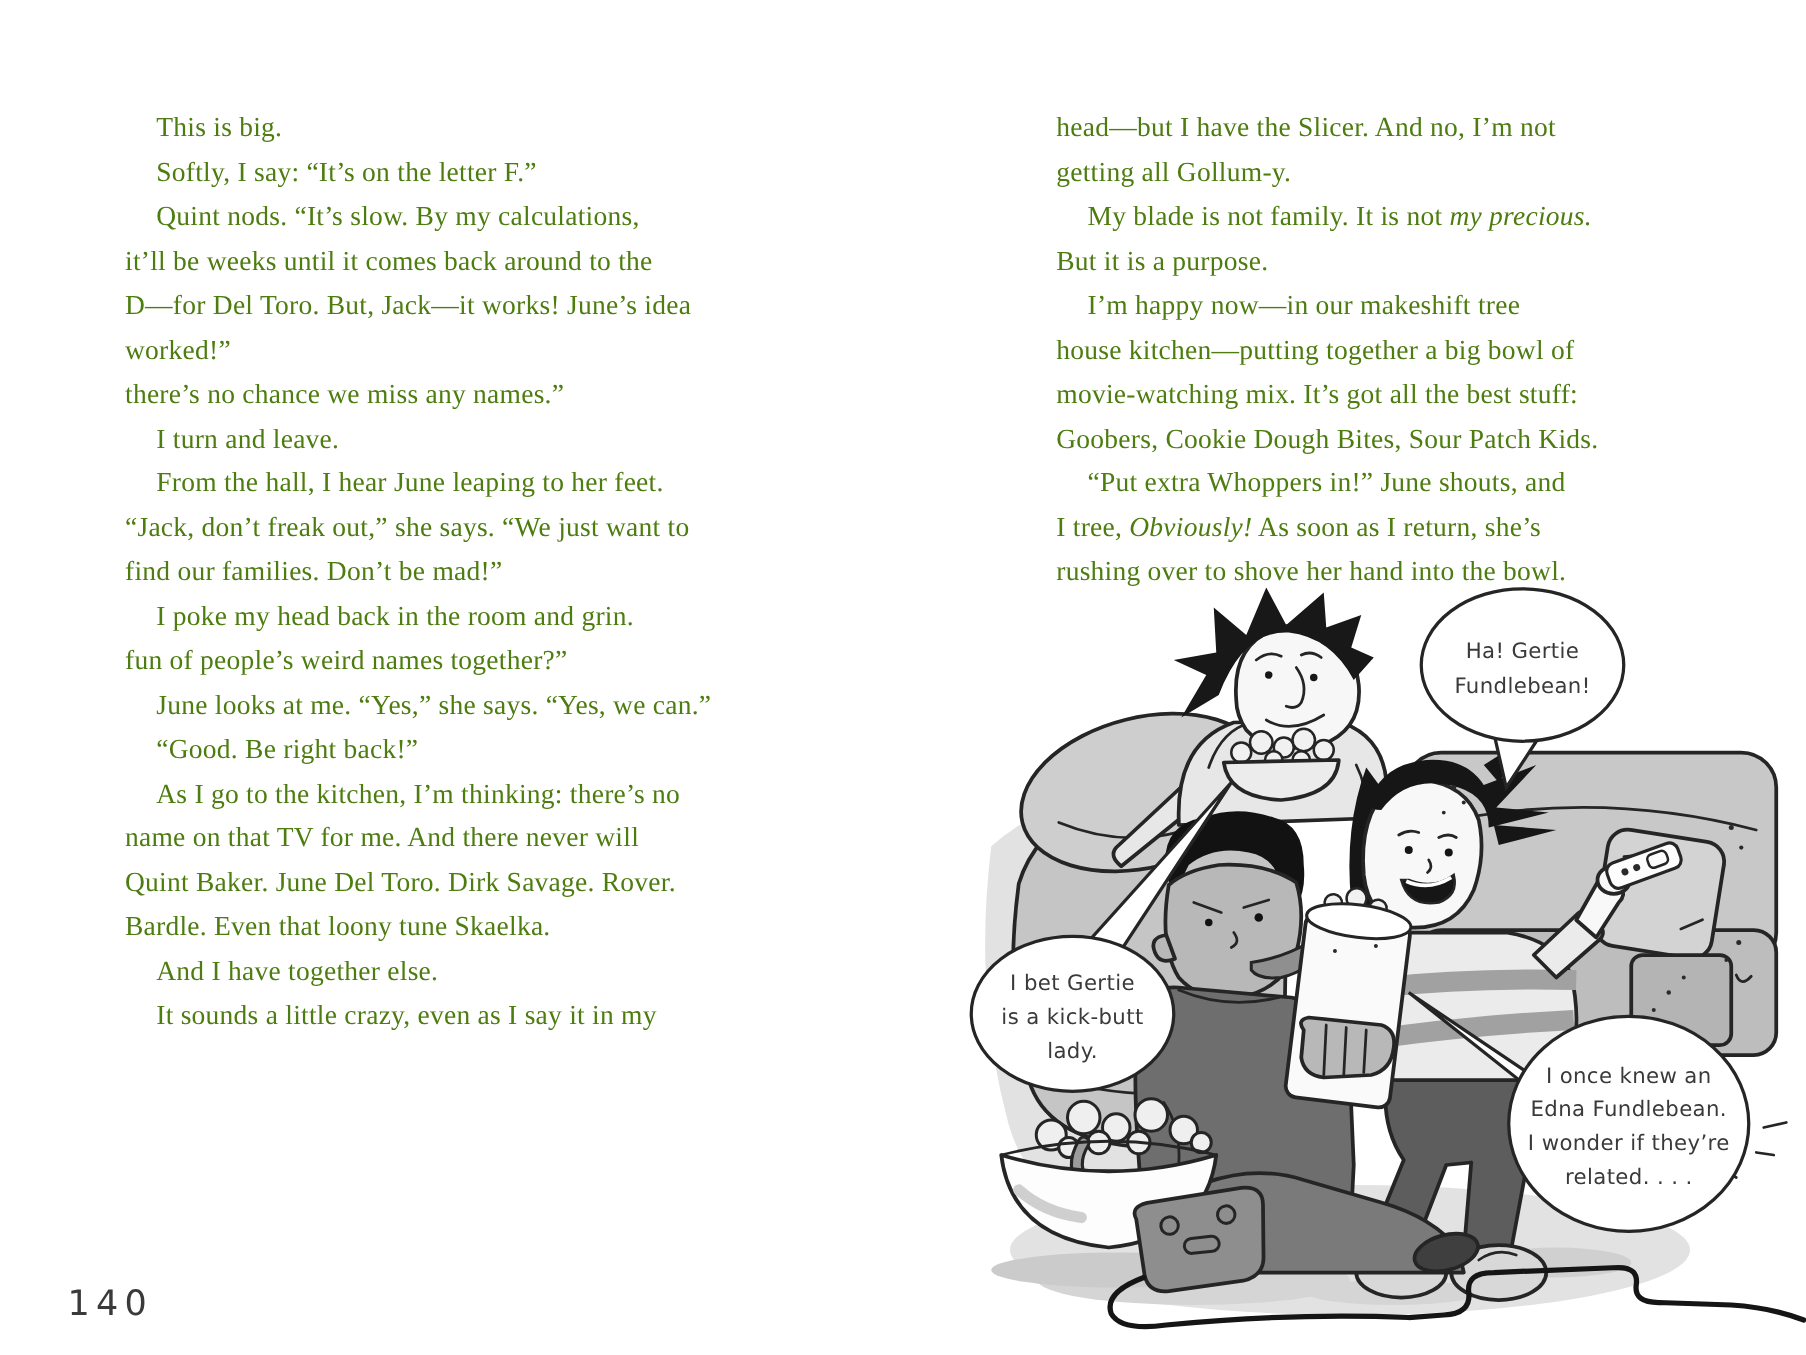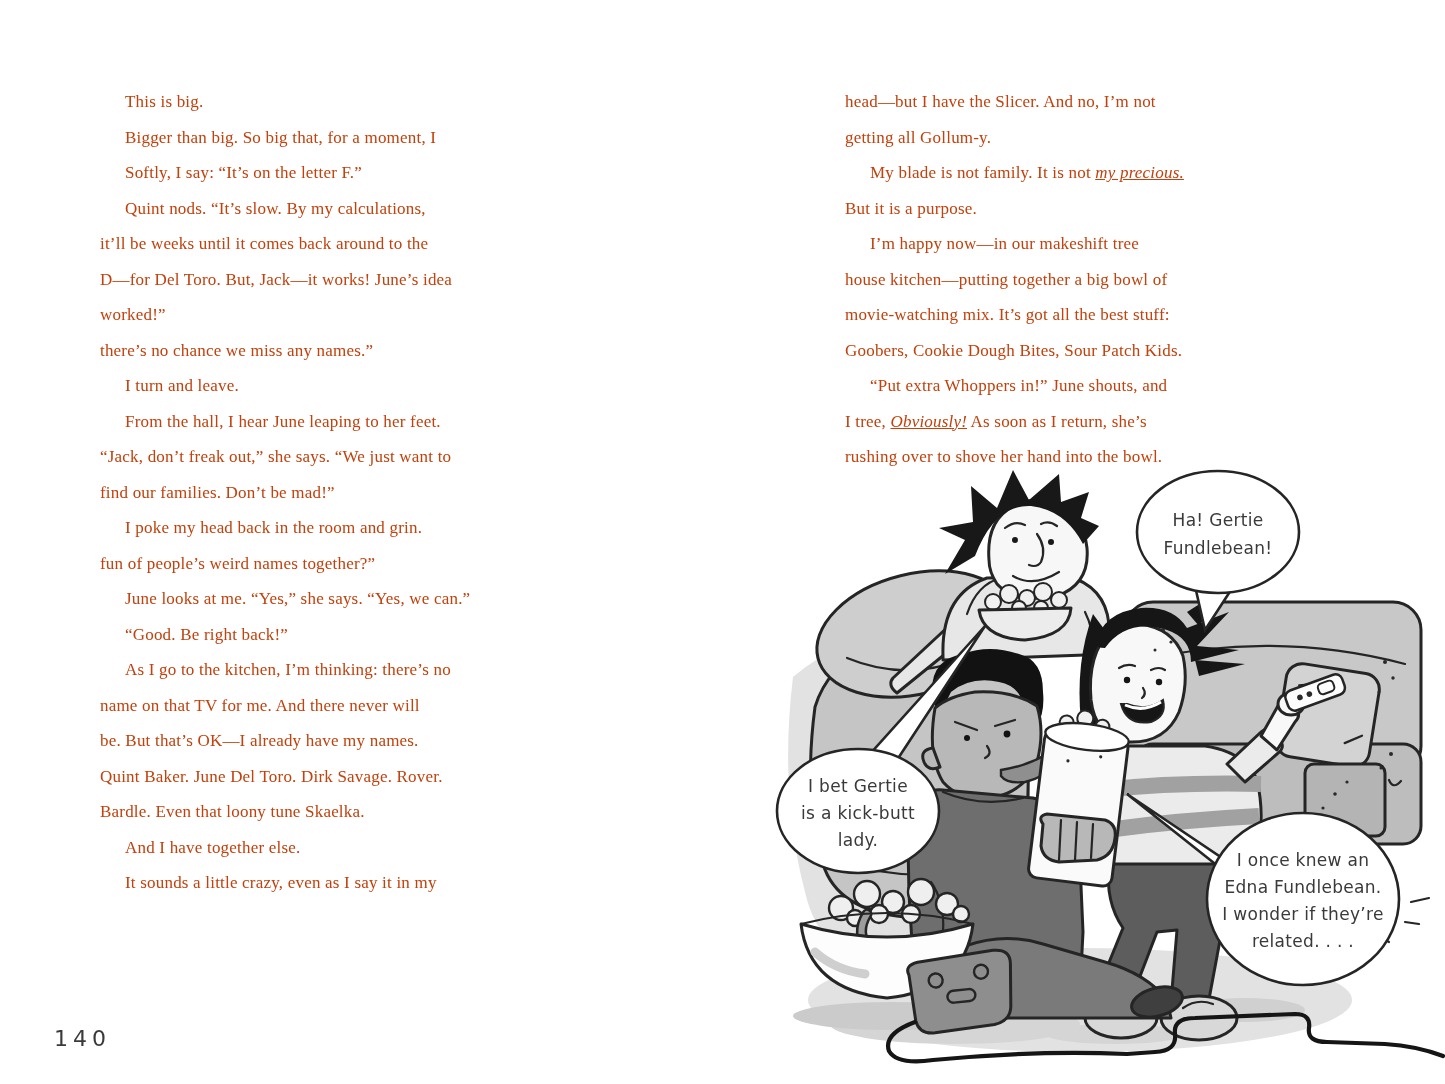--- a/index.html
+++ b/index.html
@@ -1,58 +1,56 @@
 <!DOCTYPE html>
 <html><head>
 <meta charset="utf-8">
 <style>
   html,body{margin:0;padding:0;background:#ffffff;}
   .spread{position:relative;width:1445px;height:1084px;background:#ffffff;overflow:hidden;
           font-family:"Liberation Serif", serif;}
-  .text-col{position:absolute;top:84px;font-size:17px;line-height:35.5px;color:#c2410c;
+  .text-col{position:absolute;top:84px;font-size:22px;line-height:35.5px;color:#4d7c0f;
             letter-spacing:0.2px;}
   .left-col{left:100px;width:562px;}
   .right-col{left:845px;width:568px;}
   .line{white-space:pre;}
   .line.indent{padding-left:25px;}
-  .it{font-style:italic;text-decoration:underline;}
+  .it{font-style:italic;}
   .pagenum{position:absolute;left:54px;top:1026px;font-family:"DejaVu Sans",sans-serif;
-           font-size:22px;color:#3a3a3a;letter-spacing:5px;}
+           font-size:28px;color:#3a3a3a;letter-spacing:5px;}
   .illus{position:absolute;left:775px;top:462px;width:670px;height:622px;}
   .illus svg{display:block;width:100%;height:100%;}
   .bubble-text{font-family:"DejaVu Sans",sans-serif;font-size:17px;fill:#3a3a3a;
                text-anchor:middle;letter-spacing:0.3px;}
   .ln{stroke:#252525;stroke-width:3;stroke-linejoin:round;stroke-linecap:round;}
   .thin{stroke:#252525;stroke-width:2.2;stroke-linejoin:round;stroke-linecap:round;fill:none;}
 </style>
 </head>
 <body>
 
 <div class="spread">
 
   <div class="text-col left-col" id="left-lines">
       <div class="line indent"><span>This is big.</span></div>
-      <div class="line indent"><span>Bigger than big. So big that, for a moment, I</span></div>
       <div class="line indent"><span>Softly, I say: “It’s on the letter F.”</span></div>
       <div class="line indent"><span>Quint nods. “It’s slow. By my calculations,</span></div>
       <div class="line"><span>it’ll be weeks until it comes back around to the</span></div>
       <div class="line"><span>D—for Del Toro. But, Jack—it works! June’s idea</span></div>
       <div class="line"><span>worked!”</span></div>
       <div class="line"><span>there’s no chance we miss any names.”</span></div>
       <div class="line indent"><span>I turn and leave.</span></div>
       <div class="line indent"><span>From the hall, I hear June leaping to her feet.</span></div>
       <div class="line"><span>“Jack, don’t freak out,” she says. “We just want to</span></div>
       <div class="line"><span>find our families. Don’t be mad!”</span></div>
       <div class="line indent"><span>I poke my head back in the room and grin.</span></div>
       <div class="line"><span>fun of people’s weird names together?”</span></div>
       <div class="line indent"><span>June looks at me. “Yes,” she says. “Yes, we can.”</span></div>
       <div class="line indent"><span>“Good. Be right back!”</span></div>
       <div class="line indent"><span>As I go to the kitchen, I’m thinking: there’s no</span></div>
       <div class="line"><span>name on that TV for me. And there never will</span></div>
-      <div class="line"><span>be. But that’s OK—I already have my names.</span></div>
       <div class="line"><span>Quint Baker. June Del Toro. Dirk Savage. Rover.</span></div>
       <div class="line"><span>Bardle. Even that loony tune Skaelka.</span></div>
       <div class="line indent"><span>And I have together else.</span></div>
       <div class="line indent"><span>It sounds a little crazy, even as I say it in my</span></div>
     </div>
 
   <div class="text-col right-col" id="right-lines">
       <div class="line"><span>head—but I have the Slicer. And no, I’m not</span></div>
       <div class="line"><span>getting all Gollum-y.</span></div>
       <div class="line indent"><span>My blade is not family. It is not </span><span class="it">my precious.</span></div>

